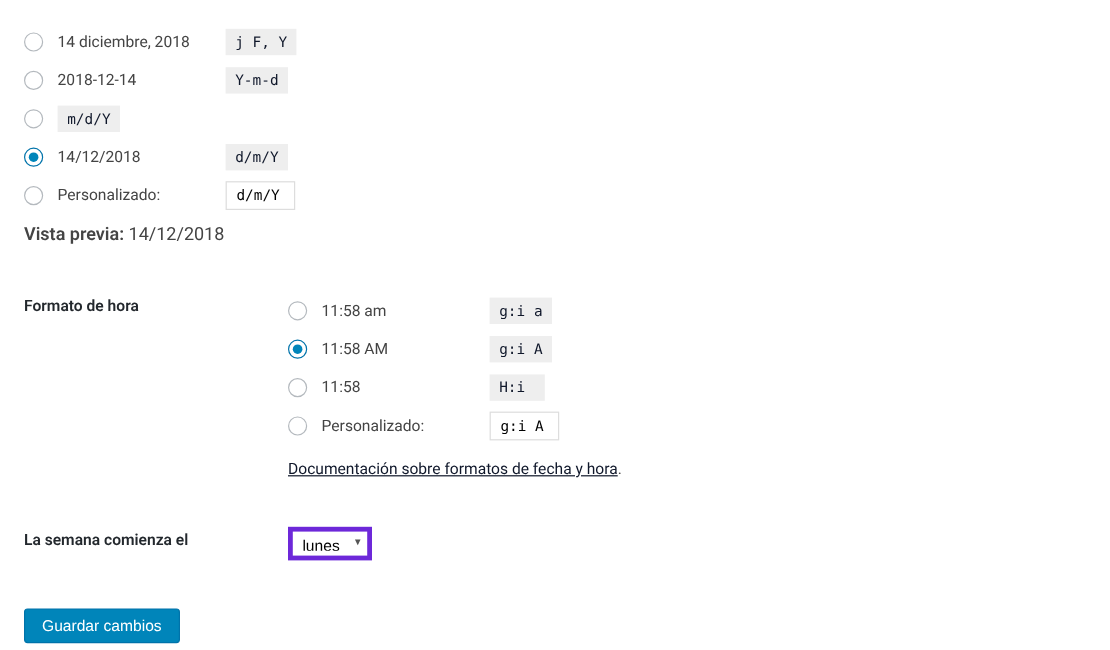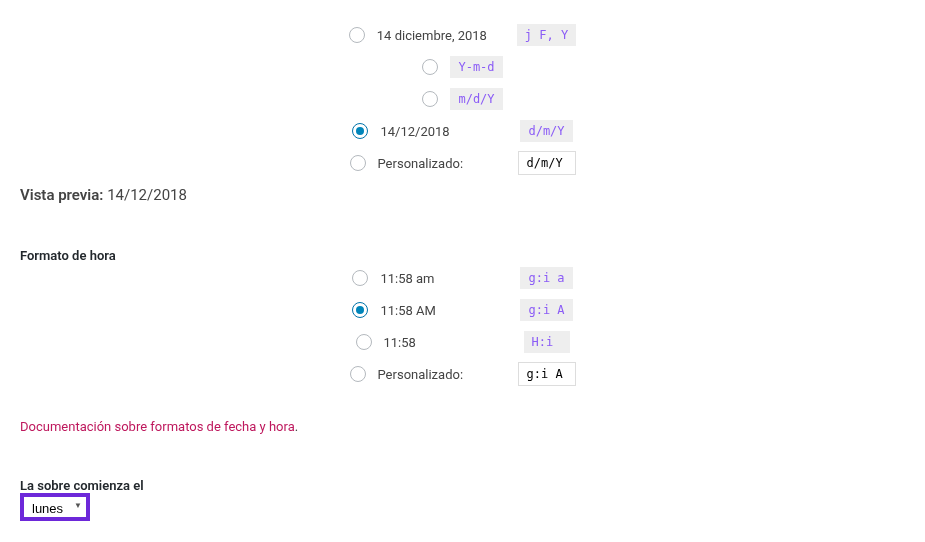--- a/index.html
+++ b/index.html
@@ -23,21 +23,20 @@
       padding-top: 4px;
     }
     .form-content {
       flex: 1;
     }
     .radio-row {
       display: flex;
       align-items: center;
       height: 30px;
       margin-bottom: 2px;
-      justify-content: center;
     }
     .radio {
       width: 16px;
       height: 16px;
       border: 1px solid #b4b9be;
       border-radius: 50%;
       margin-right: 12px;
       position: relative;
       background: #fff;
       cursor: pointer;
@@ -57,44 +56,45 @@
     }
     .radio-label {
       width: 140px;
       color: #444;
     }
     .code-box {
       background: #eee;
       font-family: Consolas, Monaco, monospace;
       font-size: 12px;
       padding: 4px 8px;
-      color: #8b5cf6;
+      color: #0f172a;
       display: inline-block;
       min-width: 46px;
     }
     .text-input {
       border: 1px solid #ddd;
       padding: 4px 8px;
       font-family: Consolas, Monaco, monospace;
       font-size: 12px;
       width: 58px;
       background: #fff;
     }
     .preview-line {
       margin-top: 8px;
       font-size: 15px;
     }
     .preview-label {
       font-weight: 600;
     }
     .doc-link {
-      color: #be185d;
+      color: #0f172a;
+      text-decoration: underline;
       cursor: pointer;
       display: inline-block;
-      margin-top: 28px;
+      margin-top: 12px;
     }
     .select-input {
       border: 4px solid #6d28d9;
       padding: 4px 22px 4px 8px;
       font-size: 13px;
       background: #fff;
       appearance: none;
       -webkit-appearance: none;
       cursor: pointer;
       height: 28px;
@@ -118,37 +118,37 @@
       border: 1px solid #0073aa;
       color: #fff;
       font-size: 13px;
       padding: 6px 14px;
       cursor: pointer;
       border-radius: 3px;
       margin-top: 10px;
     }
     .section-gap {
       margin-top: 40px;
-      flex-direction: column;
     }
   </style>
 </head>
 <body>
 
 
 
 <div class="form-row">
   <div class="form-content">
     <div class="radio-row">
       <div class="radio"></div>
       <span class="radio-label">14 diciembre, 2018</span>
       <span class="code-box">j F, Y</span>
     </div>
     <div class="radio-row">
       <div class="radio"></div>
+      <span class="radio-label">2018-12-14</span>
       <span class="code-box">Y-m-d</span>
     </div>
     <div class="radio-row">
       <div class="radio"></div>
       <span class="code-box">m/d/Y</span>
     </div>
     <div class="radio-row">
       <div class="radio checked"></div>
       <span class="radio-label">14/12/2018</span>
       <span class="code-box">d/m/Y</span>
@@ -186,21 +186,21 @@
     <div class="radio-row">
       <div class="radio"></div>
       <span class="radio-label">Personalizado:</span>
       <input class="text-input" value="g:i A" style="">
     </div>
     <span><a class="doc-link">Documentación sobre formatos de fecha y hora</a><span>.</span></span>
   </div>
 </div>
 
 <div class="form-row section-gap">
-  <div class="form-label">La sobre comienza el</div>
+  <div class="form-label">La semana comienza el</div>
   <div class="form-content">
     <div class="select-wrap">
       <select class="select-input">
         <option>lunes</option>
       </select>
     </div>
   </div>
 </div>
 
 <button class="btn-primary">Guardar cambios</button>

